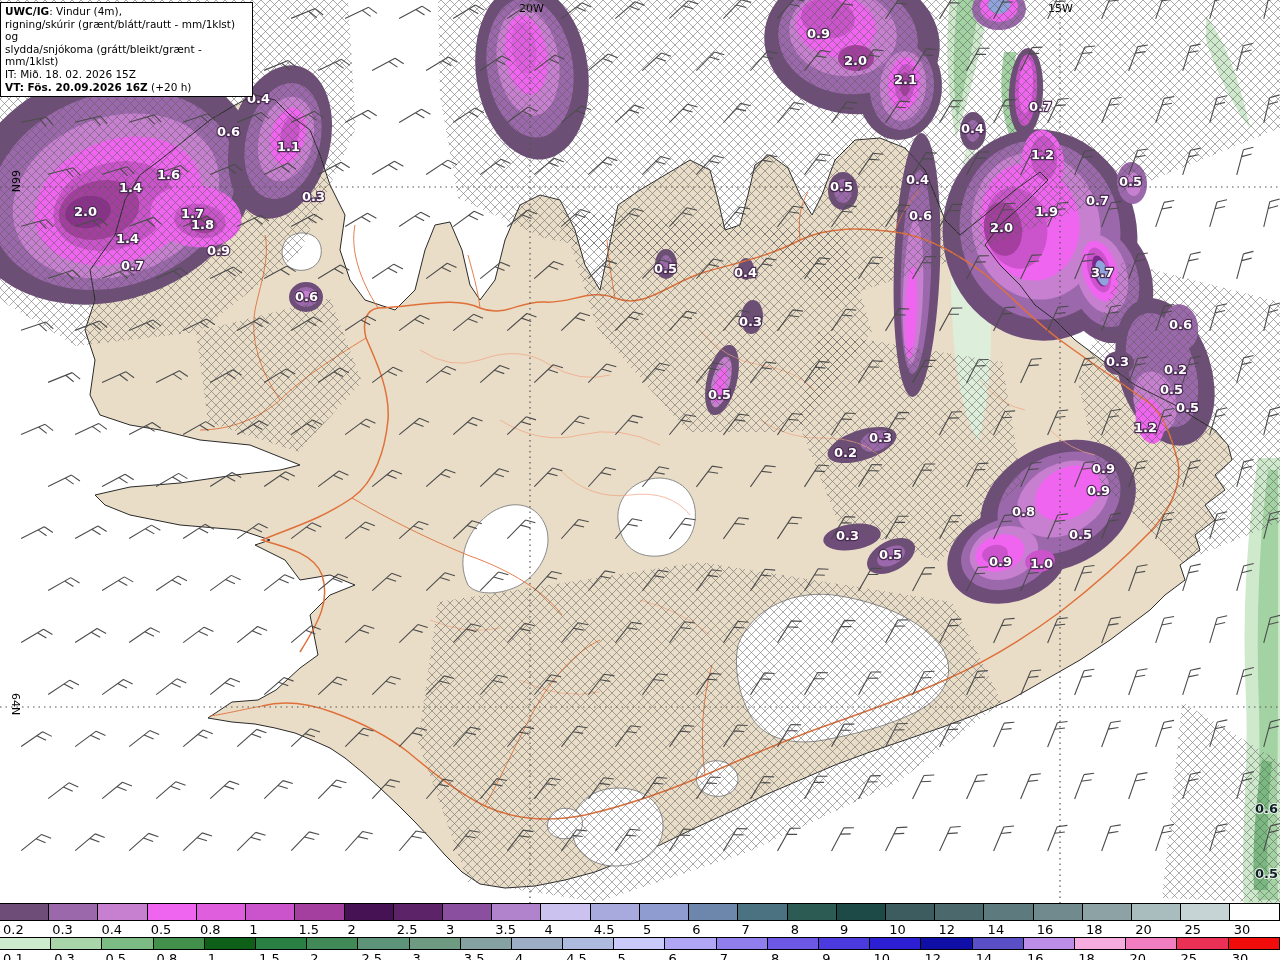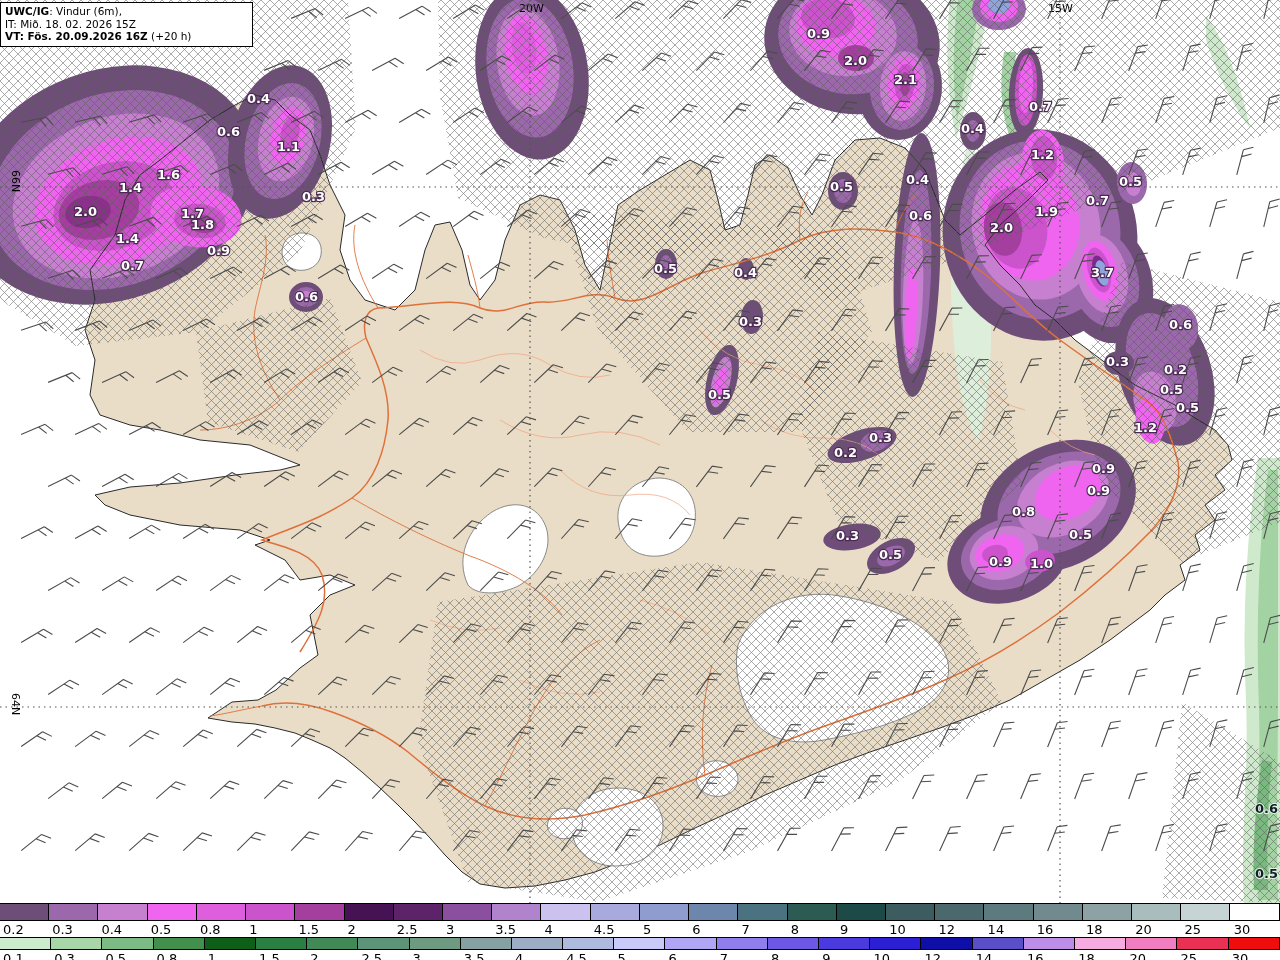--- a/index.html
+++ b/index.html
@@ -1465,21 +1465,23 @@
           <text x="869" y="442" fill="#ffffff" stroke="#4a2a52" stroke-width="2.4" paint-order="stroke">0.3</text>
           <text x="836" y="540" fill="#ffffff" stroke="#4a2a52" stroke-width="2.4" paint-order="stroke">0.3</text>
           <text x="879" y="559" fill="#ffffff" stroke="#4a2a52" stroke-width="2.4" paint-order="stroke">0.5</text>
           <text x="1255" y="813" fill="#10202a" stroke="#e6f2e2" stroke-width="2" paint-order="stroke">0.6</text>
           <text x="1255" y="878" fill="#10202a" stroke="#e6f2e2" stroke-width="2" paint-order="stroke">0.5</text>
         </g>
       </svg>
   </div>
 
   <div id="infobox">
-    <div><b>UWC/IG</b><span>: Vindur (6m),</span></div>
+    <div><b>UWC/IG</b><span>: Vindur (4m),</span></div>
+    <div>rigning/skúrir (grænt/blátt/rautt - mm/1klst) og</div>
+    <div>slydda/snjókoma (grátt/bleikt/grænt - mm/1klst)</div>
     <div>IT: Mið. 18. 02. 2026 15Z</div>
     <div><b>VT: Fös. 20.09.2026 16Z</b><span> (+20 h)</span></div>
   </div>
 
   <div id="legend">
     <div id="strip1" class="strip">
         <span class="cell" style="width: 49.2308px; background: rgb(110, 77, 120);"></span>
         <span class="cell" style="width: 49.2308px; background: rgb(156, 104, 172);"></span>
         <span class="cell" style="width: 49.2308px; background: rgb(199, 127, 208);"></span>
         <span class="cell" style="width: 49.2308px; background: rgb(239, 101, 239);"></span>

